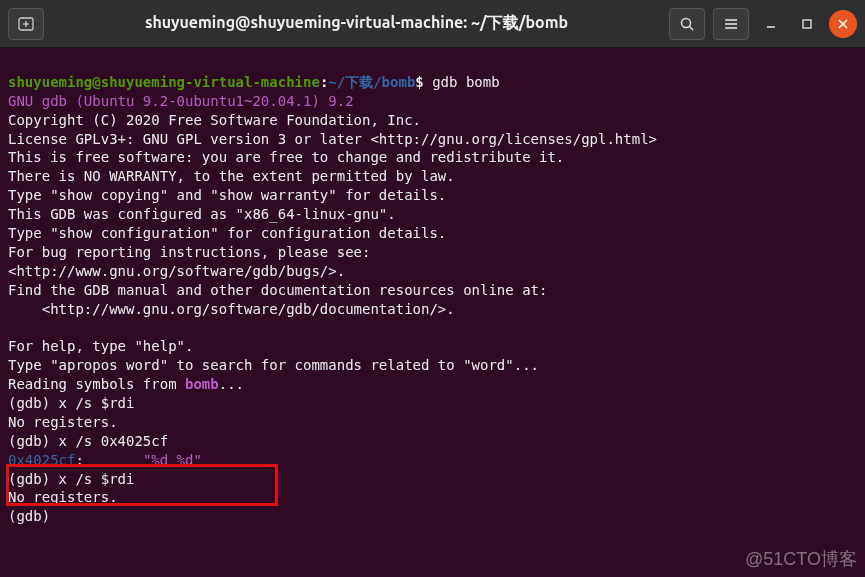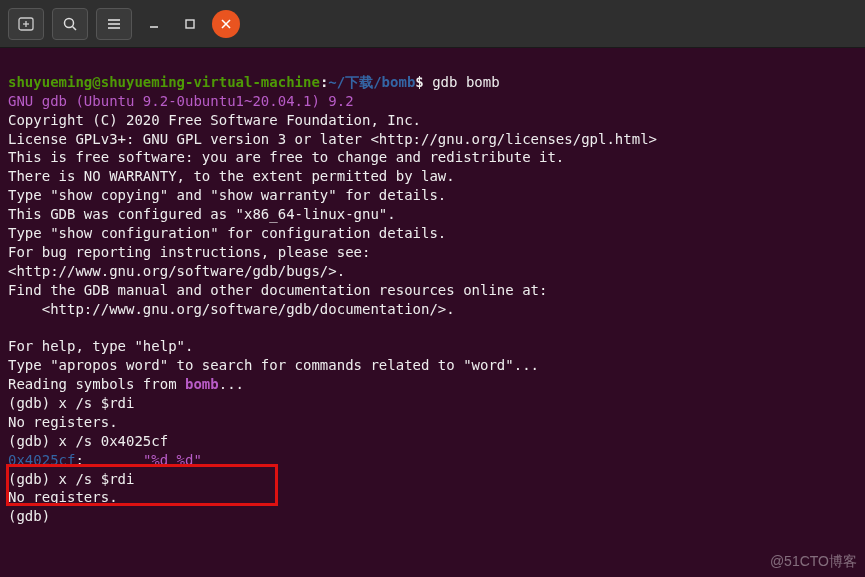--- a/index.html
+++ b/index.html
@@ -86,35 +86,36 @@
     position: absolute;
     border: 3px solid #d11;
     pointer-events: none;
   }
   .watermark {
     position: absolute;
     right: 8px;
     bottom: 6px;
     color: rgba(255,255,255,0.4);
     font-family: sans-serif;
-    font-size: 14px;
+    font-size: 18px;
   }
   svg { display: block; }
 </style>
 </head>
 <body>
 
 <div class="titlebar">
   <div class="newtab-btn">
     <svg width="16" height="14" viewBox="0 0 16 14">
         <rect x="1" y="1" width="14" height="12" rx="2" fill="none" stroke="#ccc" stroke-width="1.3"></rect>
         <line x1="8" y1="4" x2="8" y2="10" stroke="#ccc" stroke-width="1.3"></line>
         <line x1="5" y1="7" x2="11" y2="7" stroke="#ccc" stroke-width="1.3"></line>
       </svg>
   </div>
+  <div class="title-text">shuyueming@shuyueming-virtual-machine: ~/下载/bomb</div>
   <div class="hdr-btn">
     <svg width="16" height="16" viewBox="0 0 16 16">
         <circle cx="7" cy="7" r="4.5" fill="none" stroke="#ddd" stroke-width="1.5"></circle>
         <line x1="10.5" y1="10.5" x2="14" y2="14" stroke="#ddd" stroke-width="1.5"></line>
       </svg>
   </div>
   <div class="hdr-btn">
     <svg width="16" height="16" viewBox="0 0 16 16">
         <line x1="2" y1="4" x2="14" y2="4" stroke="#ddd" stroke-width="1.6"></line>
         <line x1="2" y1="8" x2="14" y2="8" stroke="#ddd" stroke-width="1.6"></line>

